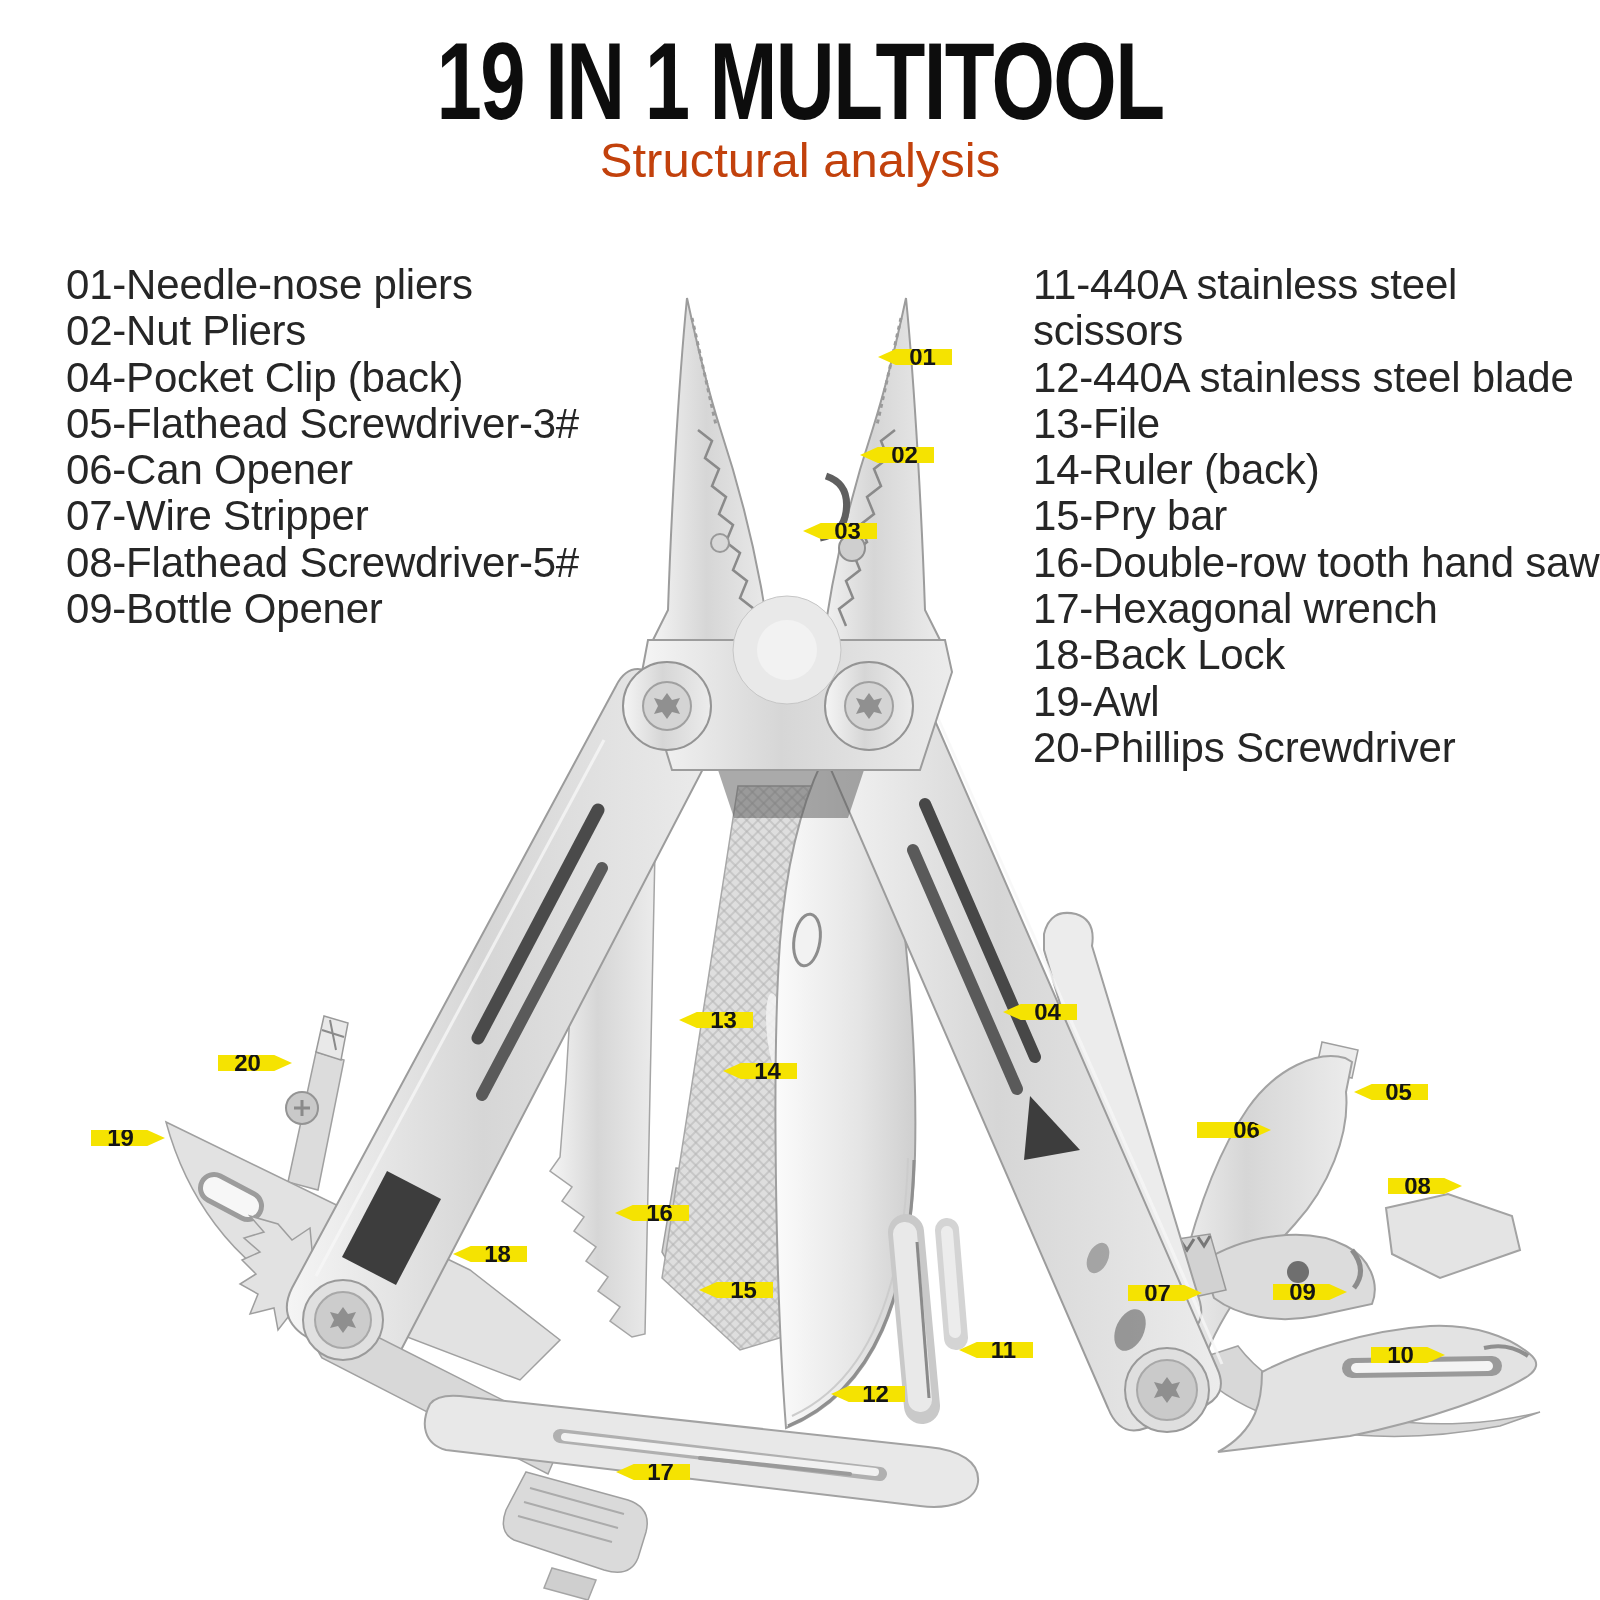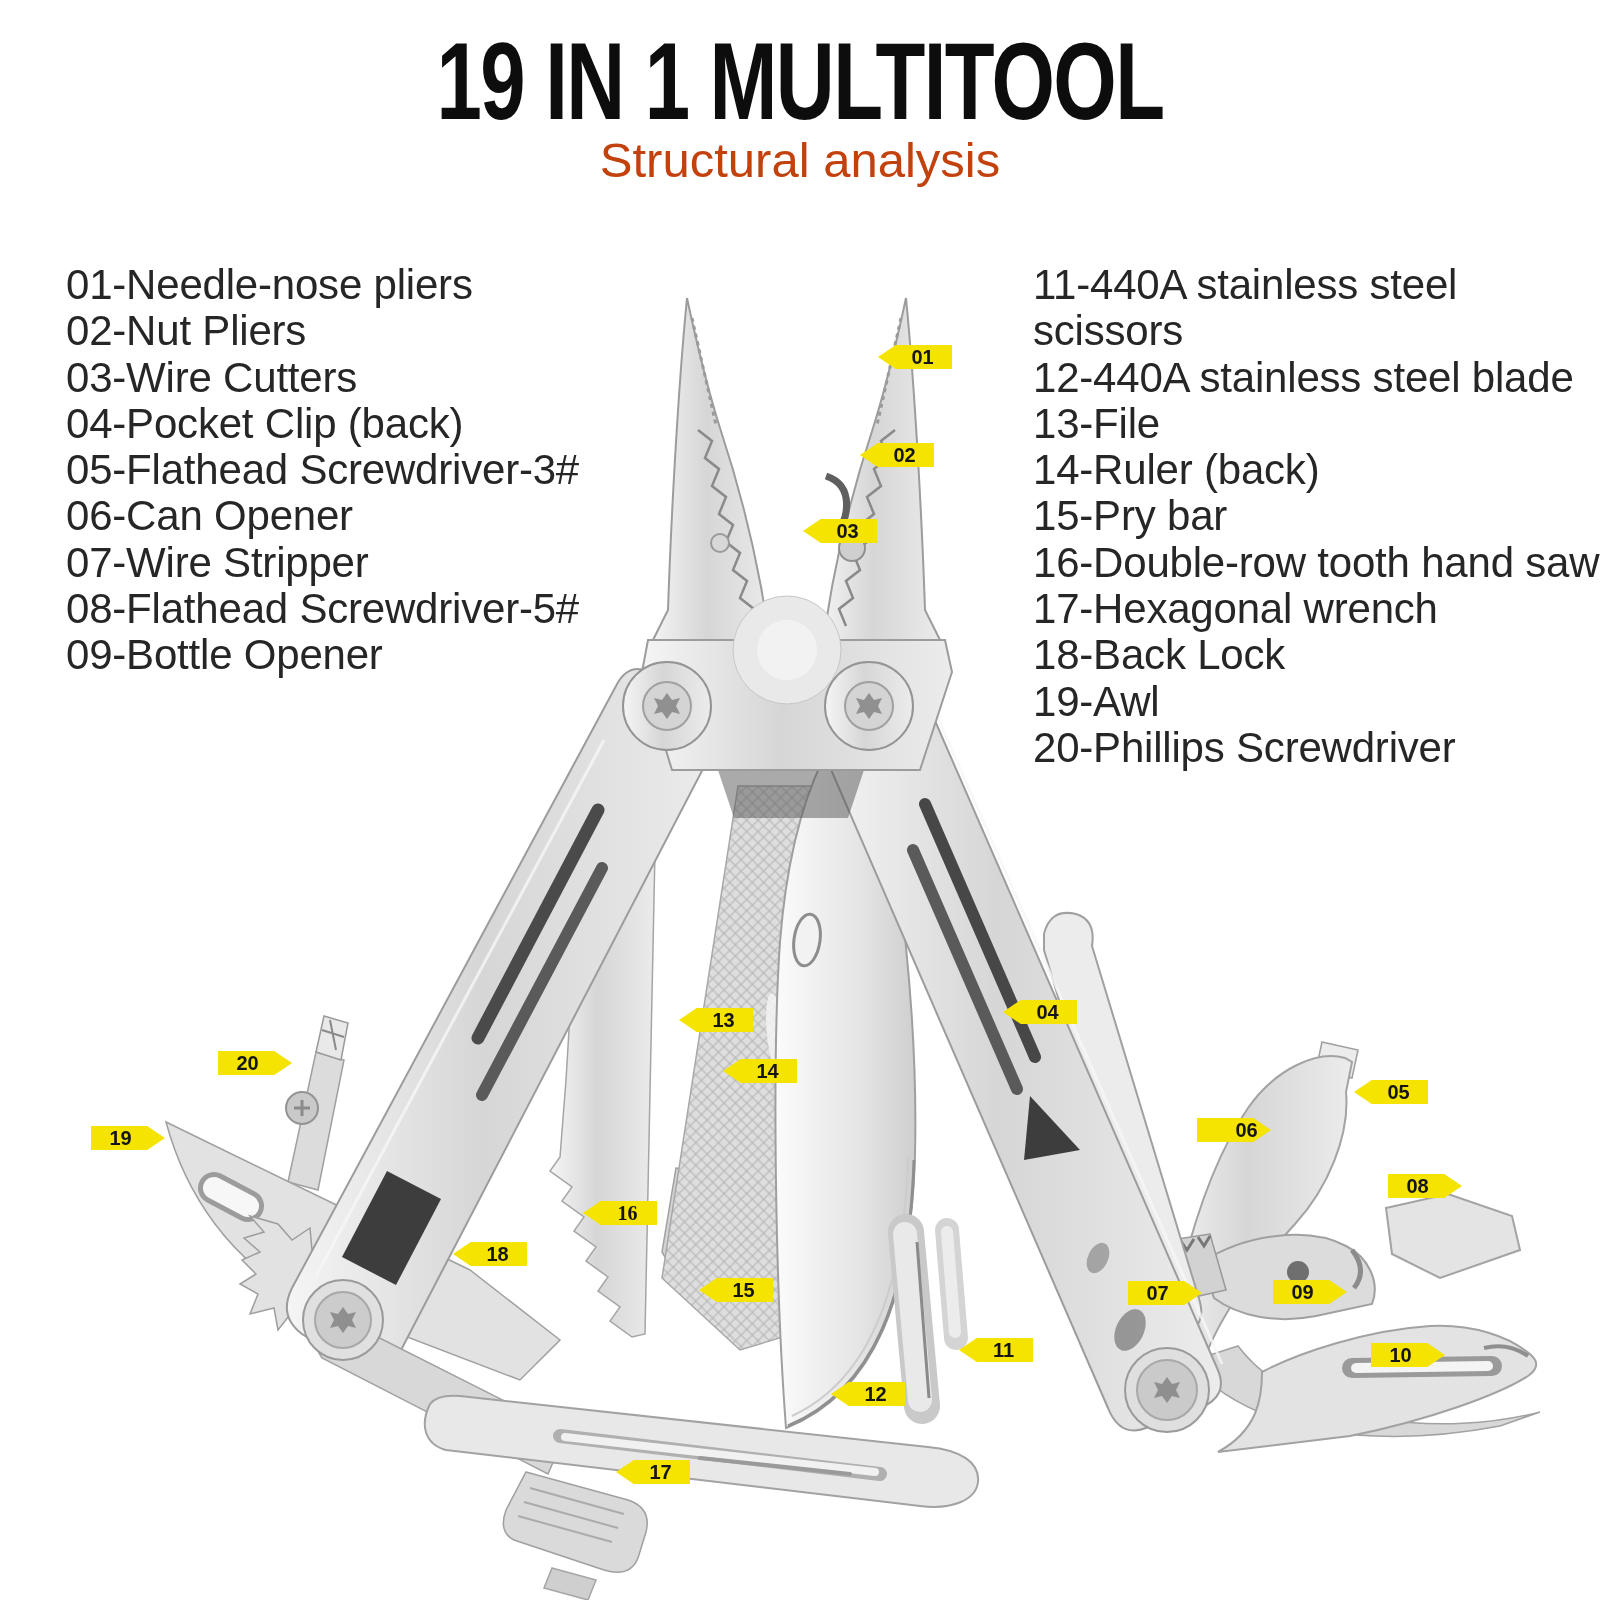--- a/index.html
+++ b/index.html
@@ -13,23 +13,23 @@
   .subtitle{margin-top:2px;font-size:49px;line-height:1.1;font-weight:400;color:#c2410c;}
 
   .legend{position:absolute;margin:0;padding:0;list-style:none;z-index:2;
           font-size:42px;line-height:46.3px;color:var(--body-text,#262626);letter-spacing:-0.2px;}
   #legend-left{left:66px;top:262px;}
   #legend-right{left:1033px;top:262px;}
 
   #illustration{position:absolute;left:0;top:0;z-index:1;}
 
   #callouts{position:absolute;left:0;top:0;width:100%;height:100%;z-index:3;}
-  .callout{position:absolute;width:74px;height:24px;box-sizing:border-box;
+  .callout{position:absolute;width:74px;height:16px;box-sizing:border-box;
            background:var(--callout-bg,#f5e301);color:var(--callout-text,#151515);
-           font-weight:700;font-size:20px;display:flex;align-items:center;justify-content:center;
+           font-weight:700;font-size:24px;display:flex;align-items:center;justify-content:center;
            transform:translate(-50%,-50%);}
   .point-left{clip-path:polygon(0 50%,24% 0,100% 0,100% 100%,24% 100%);padding-left:15px;}
   .point-right{clip-path:polygon(100% 50%,76% 0,0 0,0 100%,76% 100%);padding-right:15px;}
 </style>
 </head>
 <body>
 
 <div class="stage">
 
   <header>
@@ -214,21 +214,20 @@
 
       <circle cx="869" cy="706" r="44" fill="url(#gSteel)" stroke="#949494" stroke-width="2"></circle>
       <circle cx="869" cy="706" r="24" fill="#d4d4d4" stroke="#a0a0a0" stroke-width="2"></circle>
       <use href="#torx" transform="translate(869,706)" fill="#909090"></use>
     </g>
   </svg>
 
   <ul id="legend-left" class="legend">
       <li class="legend-item">01-Needle-nose pliers</li>
       <li class="legend-item">02-Nut Pliers</li>
-      <li class="legend-item">03-Wire Cutters</li>
       <li class="legend-item">04-Pocket Clip (back)</li>
       <li class="legend-item">05-Flathead Screwdriver-3#</li>
       <li class="legend-item">06-Can Opener</li>
       <li class="legend-item">07-Wire Stripper</li>
       <li class="legend-item">08-Flathead Screwdriver-5#</li>
       <li class="legend-item">09-Bottle Opener</li>
     </ul>
   <ul id="legend-right" class="legend">
       <li class="legend-item">11-440A stainless steel scissors</li>
       <li class="legend-item">12-440A stainless steel blade</li>
@@ -251,19 +250,19 @@
       <div class="callout point-right" style="left: 1234px; top: 1130px; padding-left: 40px;">06</div>
       <div class="callout point-right" style="left: 1165px; top: 1293px;">07</div>
       <div class="callout point-right" style="left: 1425px; top: 1186px;">08</div>
       <div class="callout point-right" style="left: 1310px; top: 1292px;">09</div>
       <div class="callout point-right" style="left: 1408px; top: 1347px; margin-top: 8px;">10</div>
       <div class="callout point-left" style="left: 996px; top: 1350px;">11</div>
       <div class="callout point-left" style="left: 868px; top: 1394px;">12</div>
       <div class="callout point-left" style="left: 716px; top: 1020px;">13</div>
       <div class="callout point-left" style="left: 760px; top: 1071px;">14</div>
       <div class="callout point-left" style="left: 736px; top: 1290px;">15</div>
-      <div class="callout point-left" style="left: 620px; top: 1213px; font-family: Liberation Serif, serif;">16</div>
+      <div class="callout point-left" style="left: 652px; top: 1213px;">16</div>
       <div class="callout point-left" style="left: 653px; top: 1472px;">17</div>
       <div class="callout point-left" style="left: 490px; top: 1254px;">18</div>
       <div class="callout point-right" style="left: 128px; top: 1138px;">19</div>
       <div class="callout point-right" style="left: 255px; top: 1063px;">20</div>
     </div>
 </div>
 
 </body></html>

